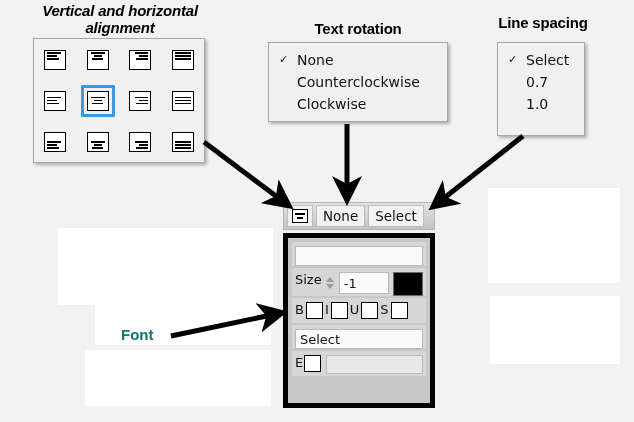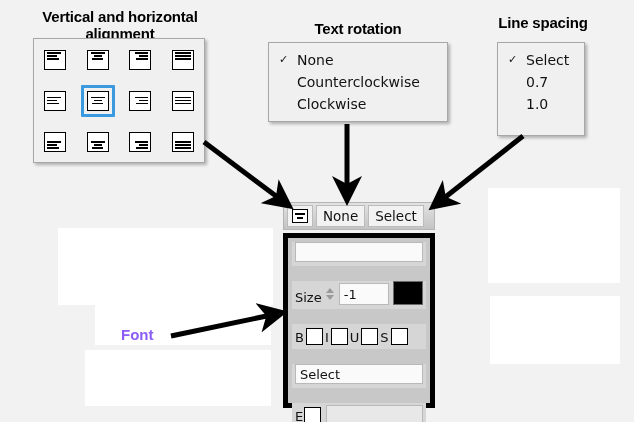--- a/index.html
+++ b/index.html
@@ -136,22 +136,22 @@
   #font-panel{
     position:absolute;left:283px;top:233px;width:152px;height:175px;
     background:#c8c8c8;
     border:5px solid #000;
     box-sizing:border-box;
     padding:4px;
   }
   .fp-row{
     background:#d6d6d6;
     box-sizing:border-box;
-    margin-bottom:15px;
-    display:flex;align-items:flex-end;
+    margin-bottom:2px;
+    display:flex;align-items:flex-start;
     padding:4px 3px;
   }
   .fp-field{
     background:#fafafa;
     border:1px solid #b9b9b9;
     box-sizing:border-box;
     height:19px;
     font-size:13px;
     color:#111;
     display:flex;align-items:center;
@@ -187,38 +187,38 @@
     border:1.5px solid #000;box-sizing:border-box;margin:0 1px;
   }
   #fp-select-row{height:24px;}
   #fp-select-field{flex:1;height:20px;}
   #fp-effect-row{height:25px;}
   #fp-effect-field{flex:1;height:19px;background:#e8e8e8;margin-left:4px;}
 
   
   #font-label{
     position:absolute;left:121px;top:326px;
-    font-weight:bold;font-size:15px;color:#8b5cf6;
+    font-weight:bold;font-size:15px;color:#0f766e;
   }
 
   
   #arrows{position:absolute;left:0;top:0;width:634px;height:422px;pointer-events:none;}
 </style>
 </head>
 <body>
 
 <div class="stage">
 
   <div class="bg-block" style="left:58px;top:228px;width:215px;height:77px;"></div>
   <div class="bg-block" style="left:95px;top:300px;width:176px;height:45px;"></div>
   <div class="bg-block" style="left:85px;top:350px;width:186px;height:56px;"></div>
   <div class="bg-block" style="left:488px;top:188px;width:132px;height:95px;"></div>
   <div class="bg-block" style="left:490px;top:296px;width:130px;height:68px;"></div>
 
-  <div class="callout-title" style="left:14px;top:8px;width:212px;">
+  <div class="callout-title" style="left:14px;top:2px;width:212px;font-style:italic;">
     <div>Vertical and horizontal</div>
     <div>alignment</div>
   </div>
 
   <div class="panel" id="align-panel">
     <div class="align-grid" id="align-grid">
         <div class="align-cell">
           <span class="align-icon v-top h-left">
             <i></i>
             <i></i>

